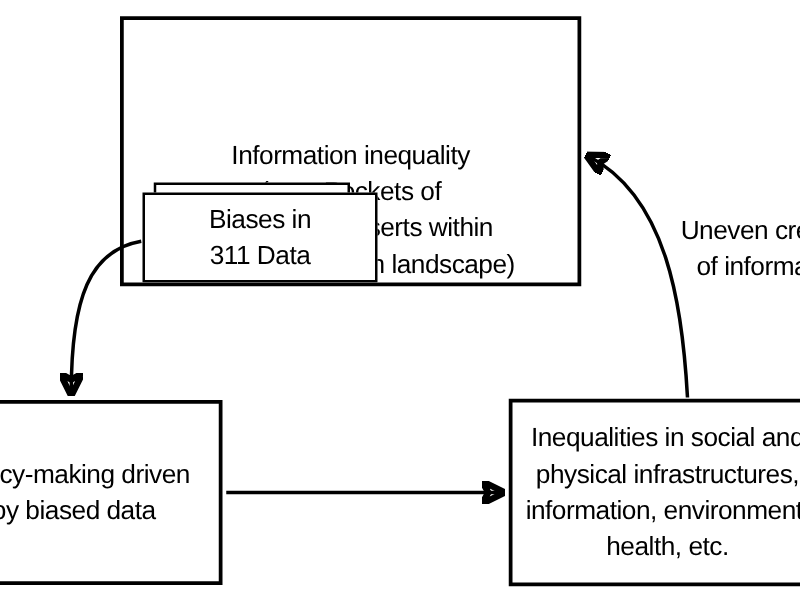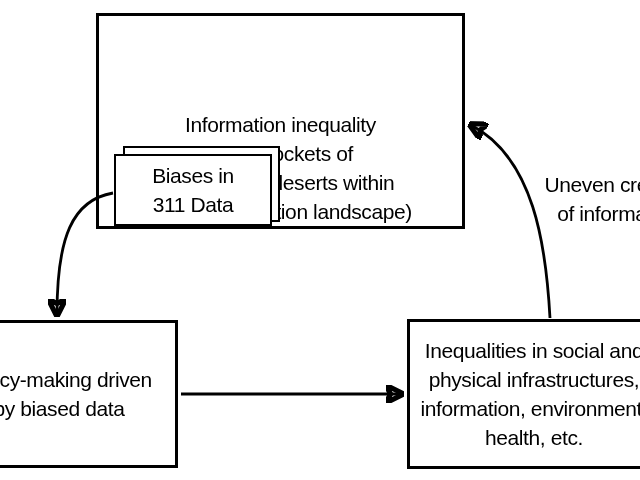--- a/index.html
+++ b/index.html
@@ -47,21 +47,21 @@
     left: 96px; top: 13px; width: 369px; height: 216px;
     align-items: flex-end;
     padding-top: 10px;
   }
   #node-biases-back-card {
     left: 123px; top: 146px; width: 157px; height: 76px;
     border-width: 2.5px;
     z-index: 3;
   }
   #node-biases-311 {
-    left: 114px; top: 154px; width: 158px; height: 72px;
+    left: 114px; top: 154px; width: 188px; height: 72px;
     border-width: 2.5px;
     z-index: 4;
   }
   #node-policy-making {
     left: -60px; top: 320px; width: 238px; height: 148px;
   }
   #node-inequalities {
     left: 407px; top: 319px; width: 254px; height: 150px;
   }
   #label-inadequate-provision {

